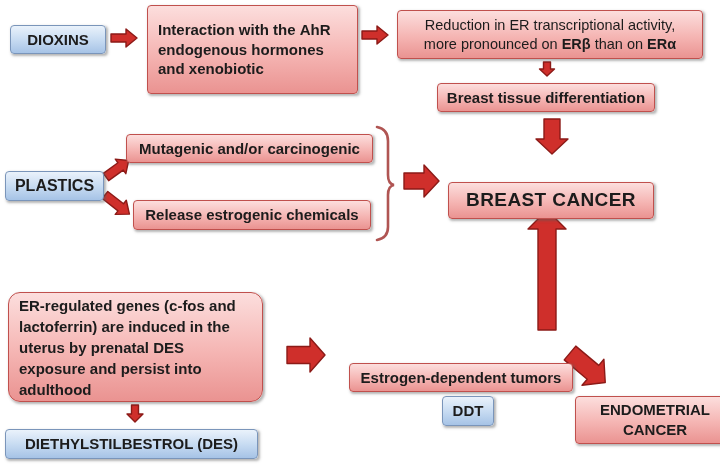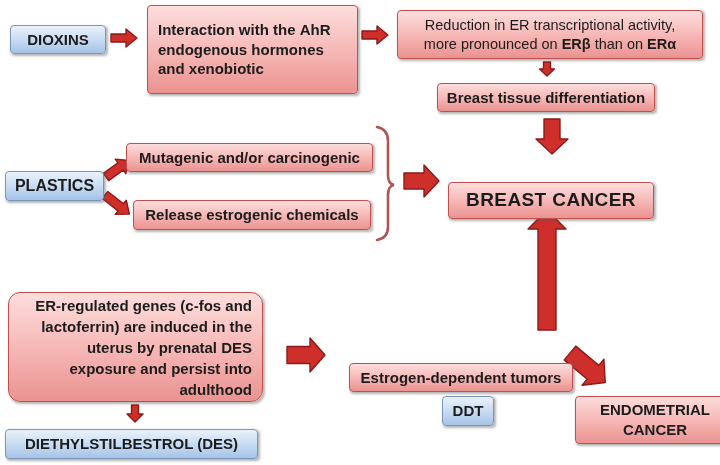--- a/index.html
+++ b/index.html
@@ -8,21 +8,21 @@
     --arrow-fill:#cf2f2b; --arrow-stroke:#8c1a17; --bracket:#b05553; --text:#1c1c1c;
   }
   html,body{margin:0;padding:0;background:#888;}
   .canvas{
     position:relative; width:720px; height:465px; background:#ffffff; overflow:hidden;
     font-family:"Liberation Sans","DejaVu Sans",sans-serif; color:var(--text);
   }
   .box{
     position:absolute; box-sizing:border-box; border-radius:4px;
     display:flex; flex-direction:column; align-items:center; justify-content:center;
-    text-align:right; line-height:1.3;
+    text-align:left; line-height:1.3;
     box-shadow:1.5px 1.5px 2.5px rgba(90,90,90,.45);
   }
   .pink{
     background:linear-gradient(180deg,var(--pink-top) 0%,var(--pink-mid) 55%,var(--pink-bottom) 100%);
     border:1.6px solid var(--pink-border);
   }
   .blue{
     background:linear-gradient(180deg,var(--blue-top) 0%,var(--blue-mid) 50%,var(--blue-bottom) 100%);
     border:1.8px solid var(--blue-border);
   }
@@ -115,21 +115,21 @@
   </div>
 
   <div class="box pink big-title" style="left:448px; top:182px; width:206px; height:37px;">
     <span>BREAST CANCER</span>
   </div>
 
   <div class="box blue hdr" style="left:5px; top:171px; width:99px; height:30px; font-size:16px;">
     <span>PLASTICS</span>
   </div>
 
-  <div class="box pink fs15" style="left:126px; top:143px; width:247px; height:29px;">
+  <div class="box pink fs15" style="left:126px; top:134px; width:247px; height:29px;">
     <span>Mutagenic and/or carcinogenic</span>
   </div>
 
   <div class="box pink fs15" style="left:133px; top:200px; width:238px; height:30px;">
     <span>Release estrogenic chemicals</span>
   </div>
 
   <div class="box pink fs15" style="left:8px; top:292px; width:255px; height:110px; padding:4px 10px; line-height:1.4;border-radius:12px;">
     <span style="display:inline"><b>ER-regulated genes</b><span> (c-fos and lactoferrin) are induced in the uterus by prenatal DES exposure and persist into adulthood</span></span>
   </div>

